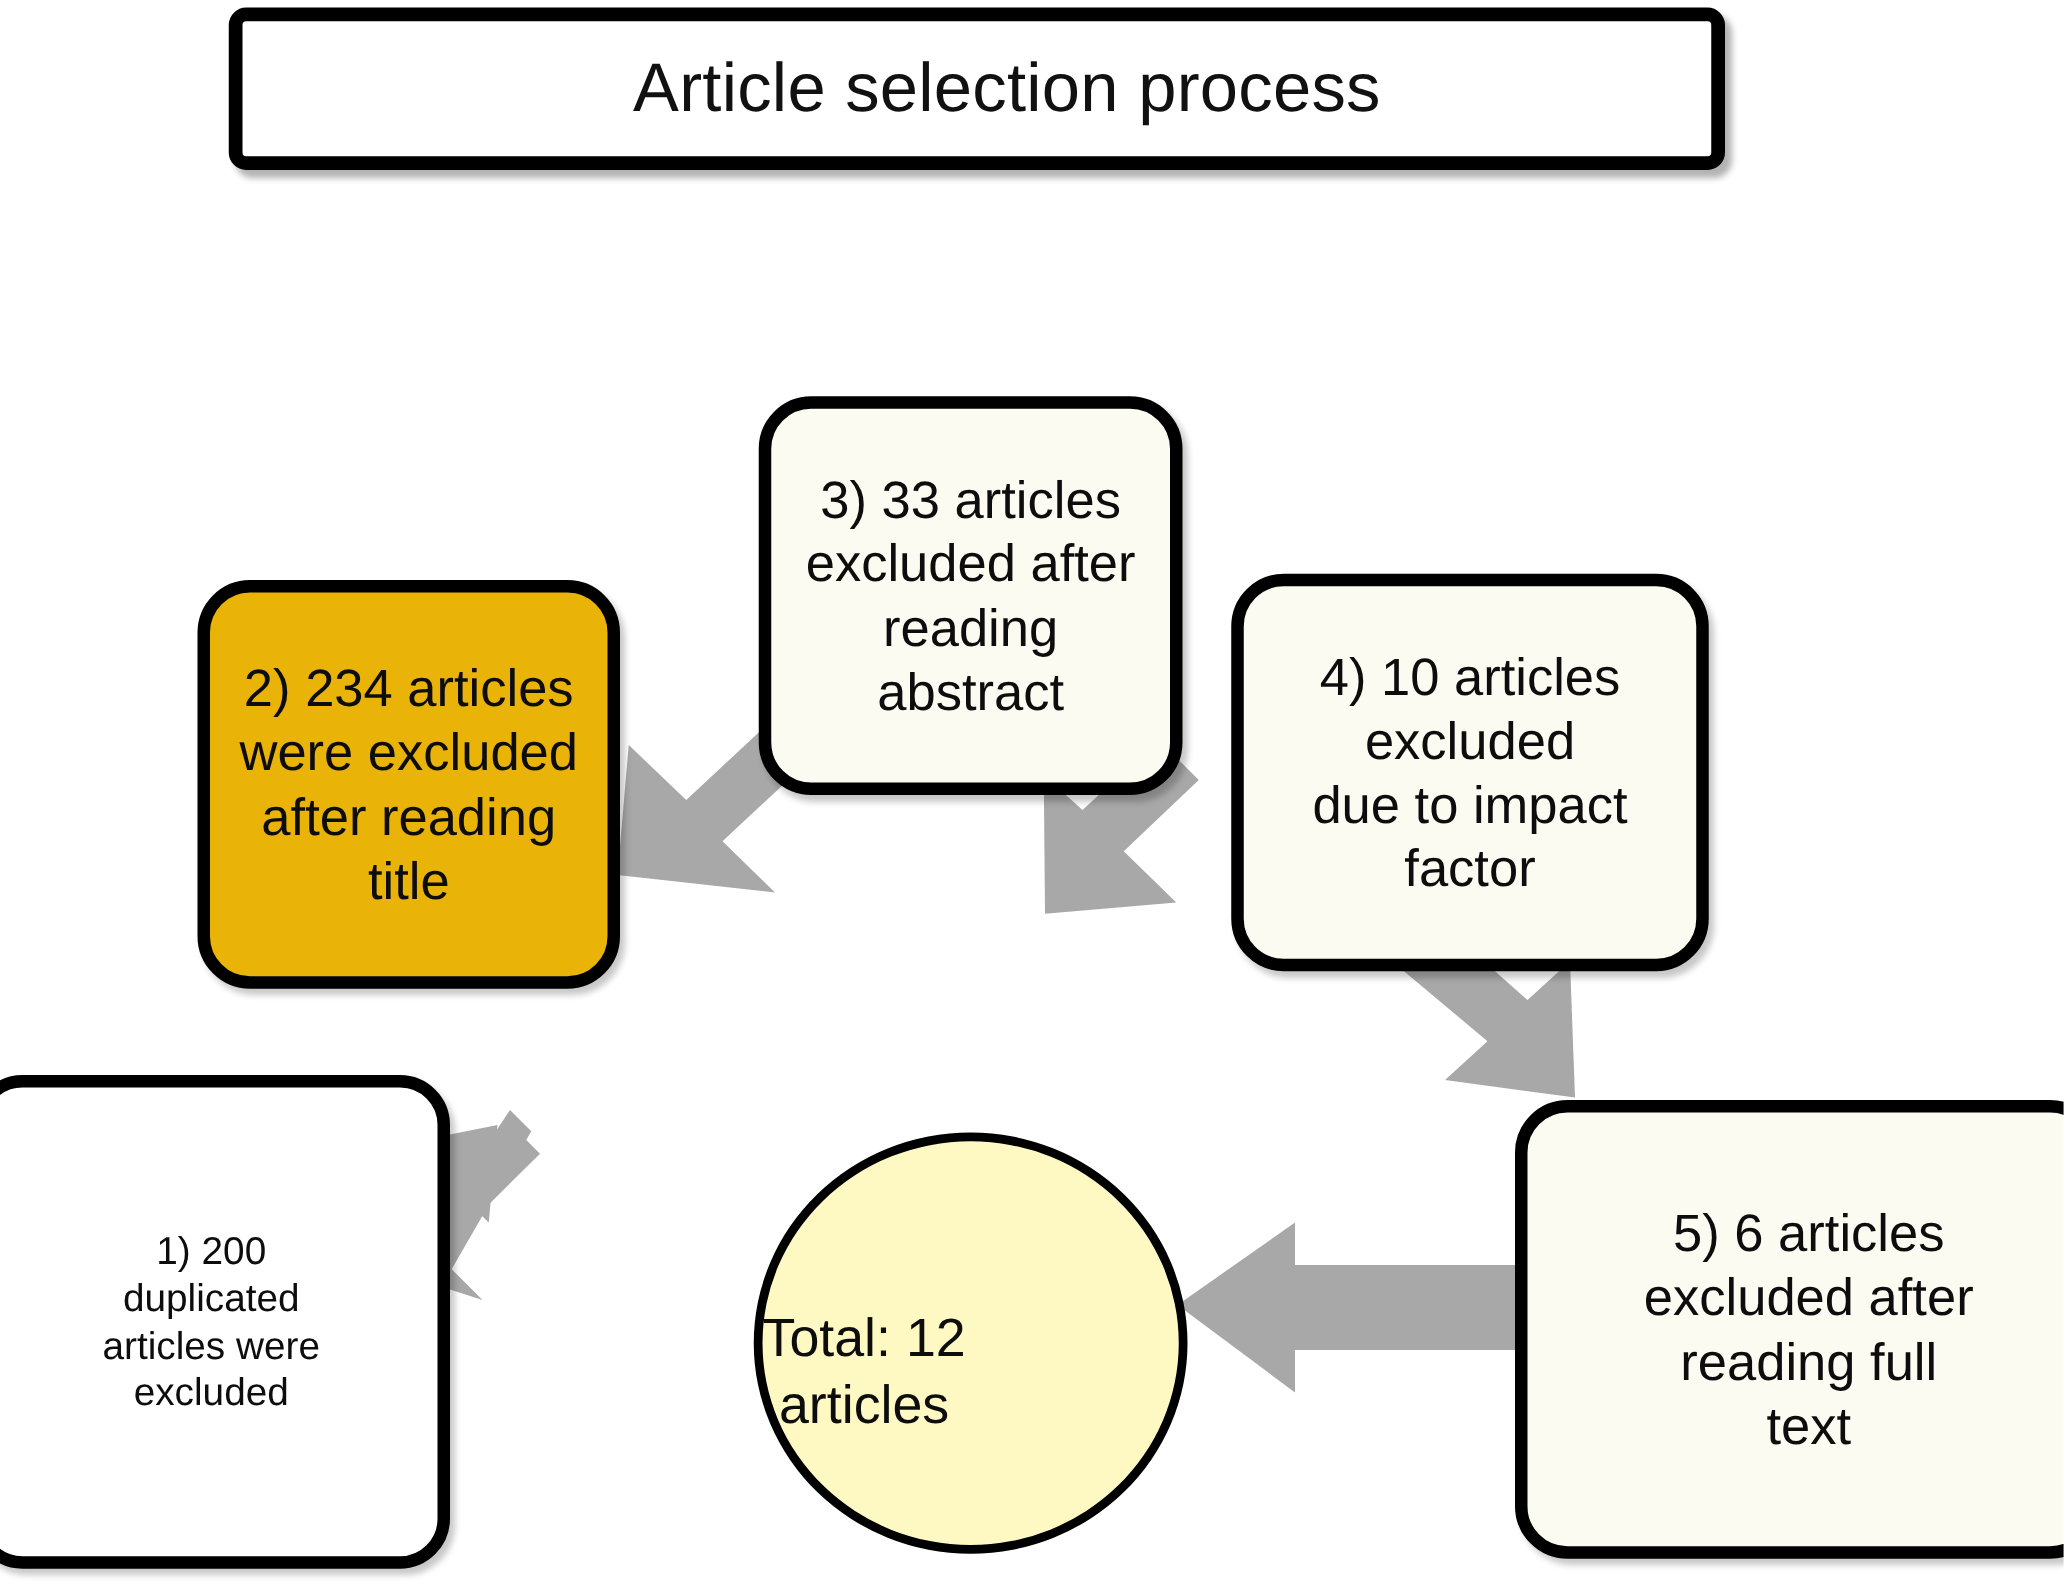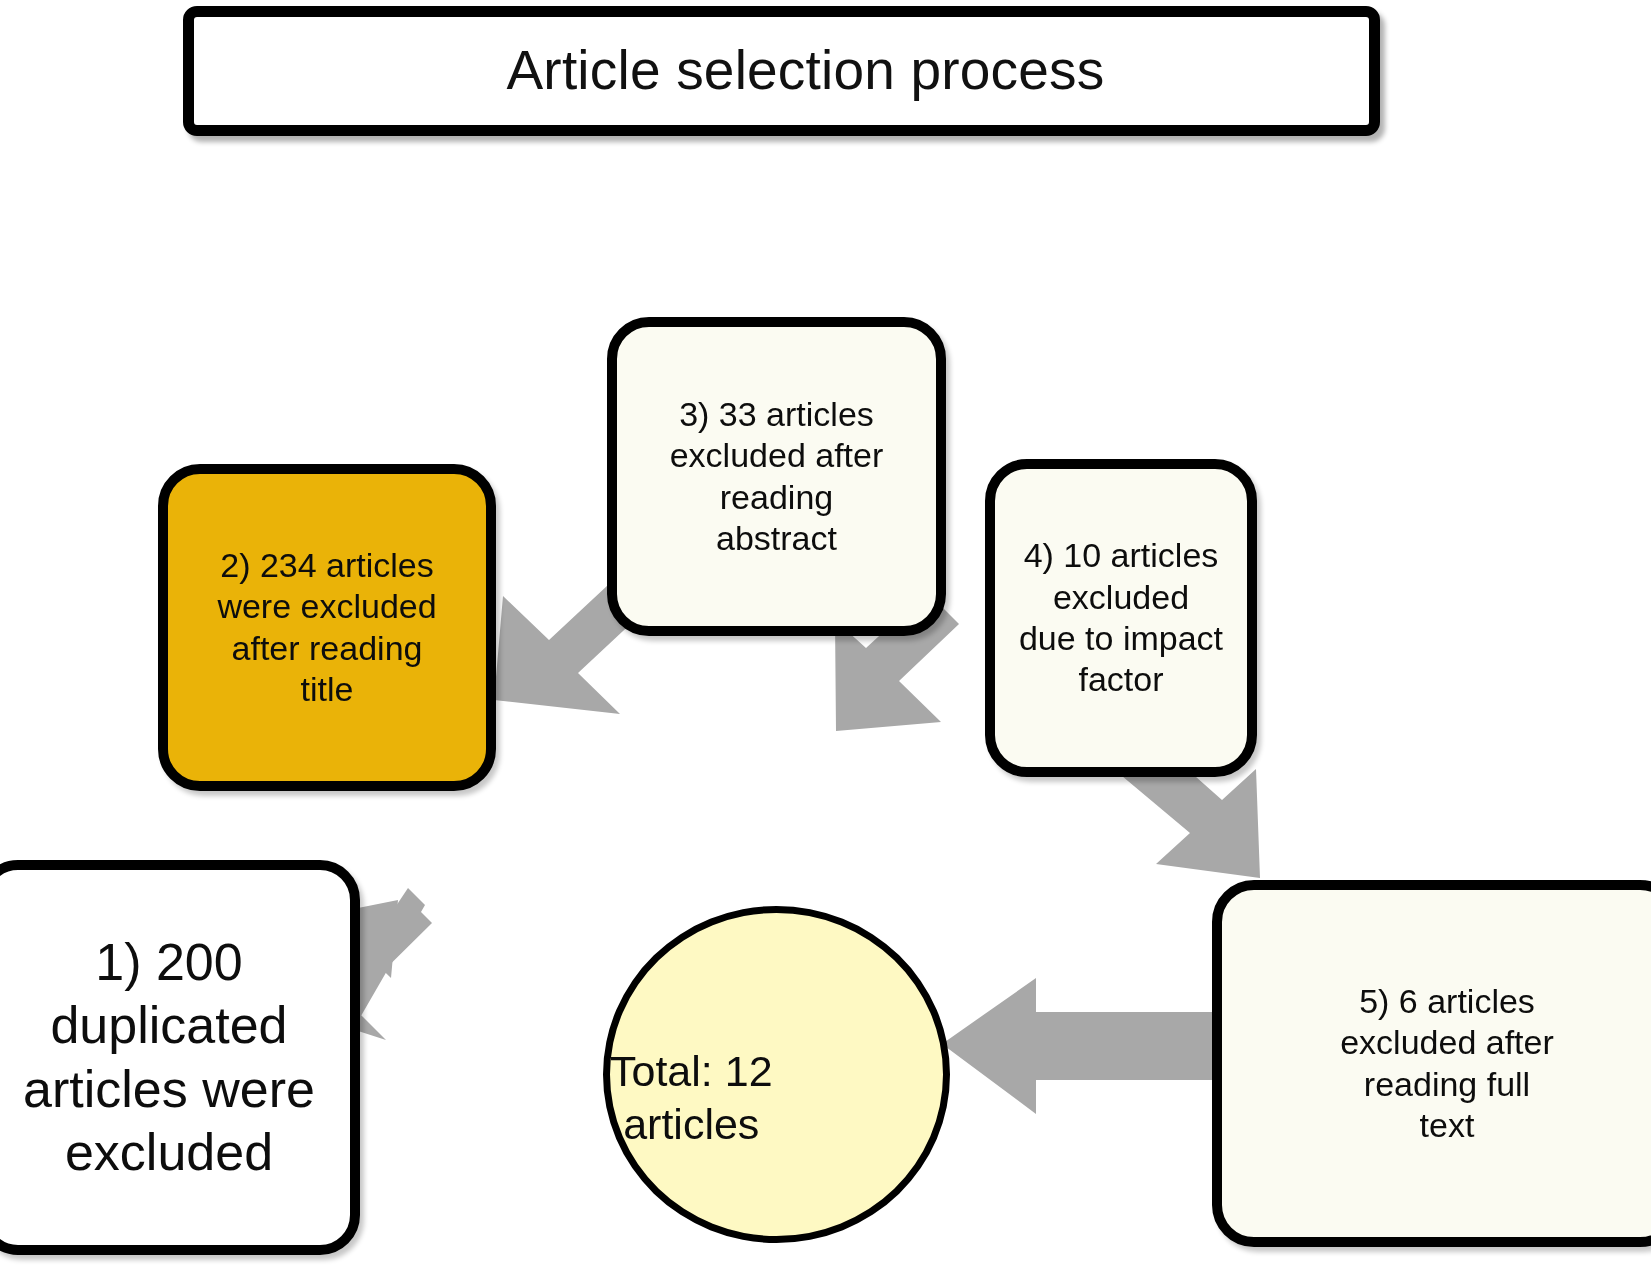--- a/index.html
+++ b/index.html
@@ -50,46 +50,46 @@
     border: 10px solid #000000;
     border-radius: 42px;
     display: flex;
     align-items: center;
     justify-content: center;
     text-align: center;
     z-index: 3;
     box-shadow: 4px 5px 5px rgba(0,0,0,0.22);
   }
   .node .node-text {
-    font-size: 34px;
+    font-size: 42px;
     line-height: 1.22;
     color: #0d0d0d;
     padding: 0 8px;
     white-space: pre-line;
   }
 
   
   #node-1 {
     left: -22px;  top: 860px;  width: 382px;  height: 395px;
     border-radius: 40px;
     background: #ffffff;
   }
-  #node-1 .node-text { font-size: 52px; }
+  #node-1 .node-text { font-size: 31px; }
 
   #node-2 {
     left: 158px;  top: 464px;  width: 338px;  height: 327px;
     background: #eab308;
   }
 
   #node-3 {
     left: 607px;  top: 317px;  width: 339px;  height: 319px;
   }
 
   #node-4 {
-    left: 985px;  top: 459px;  width: 272px;  height: 318px;
+    left: 985px;  top: 459px;  width: 382px;  height: 318px;
   }
 
   #node-5 {
     left: 1212px; top: 880px;  width: 470px;  height: 367px;
   }
 
   
   .circle-node {
     position: absolute;
     left: 603px;

